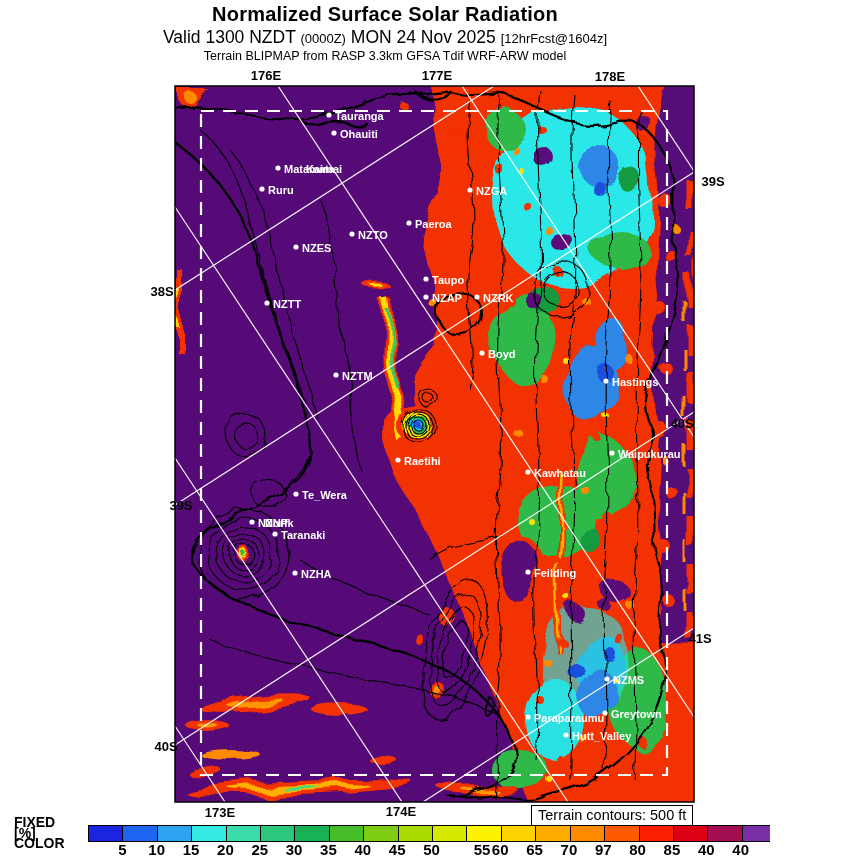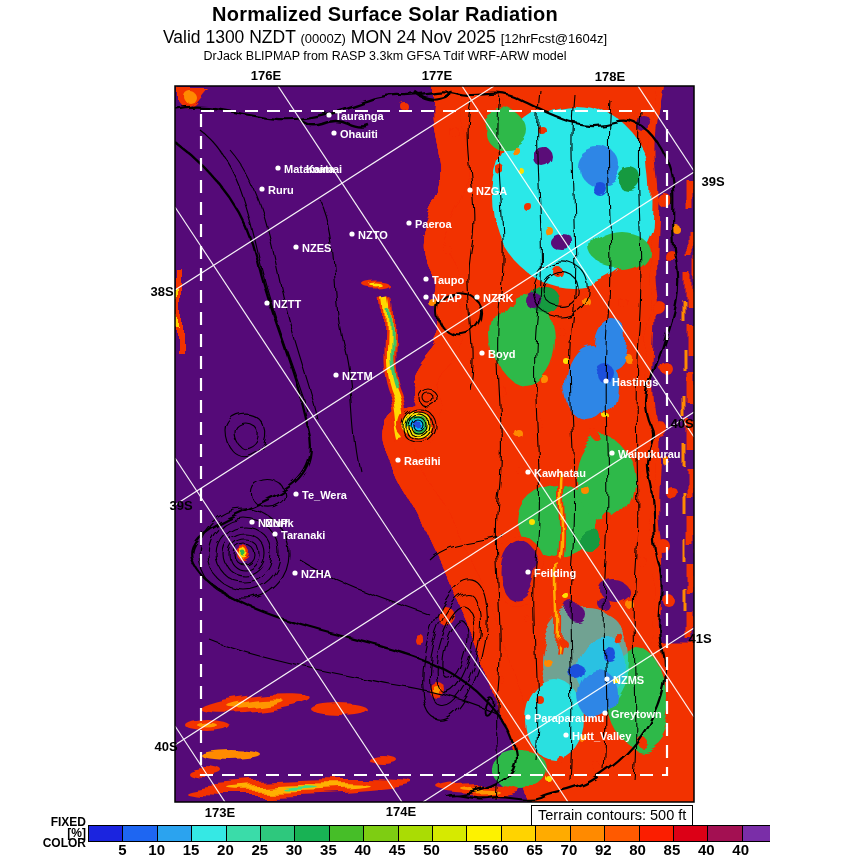--- a/index.html
+++ b/index.html
@@ -14,39 +14,39 @@
   .plabel{fill:#fff;font:bold 11px "Liberation Sans",sans-serif;}
   .pdot{fill:#fff;}
   .elabel{fill:#000;font:bold 13px "Liberation Sans",sans-serif;text-anchor:middle;}
   #cbar{position:absolute;left:88px;top:825px;width:687px;height:15px;display:flex;
         border:1px solid #000;box-sizing:content-box;}
   #cbar .seg{flex:1 1 auto;}
   #cbar .seg + .seg{border-left:1px solid #000;}
   #cticks{position:absolute;left:88px;top:841px;width:687px;height:18px;}
   #cticks .tick{position:absolute;top:0;transform:translateX(-50%);
         font-weight:bold;font-size:15px;color:#000;}
-  .fixedblk{position:absolute;width:72px;text-align:right;font-weight:bold;
-        font-size:12px;line-height:10.5px;color:#000;}
+  .fixedblk{position:absolute;width:72px;text-align:left;font-weight:bold;
+        font-size:14px;line-height:10.5px;color:#000;}
   #fixedL{left:14px;top:817px;}
   #fixedR{left:779px;top:817px;}
   #terrainbox{position:absolute;left:531px;top:805px;border:1.5px solid #000;
         background:#fff;font-size:14.5px;padding:0 6px;line-height:19px;color:#000;}
 </style>
 </head>
 <body>
 
 <div class="page">
 
   <div class="hdr">
     <div class="t1">Normalized Surface Solar Radiation</div>
     <div class="t2"><span>Valid 1300 NZDT</span>
       <span class="sm">(0000Z)</span>
       <span>MON 24 Nov 2025</span>
       <span class="sm">[12hrFcst@1604z]</span></div>
-    <div class="t3">DrJack BLIPMAP from RASP 3.3km GFSA Tdif WRF-ARW model</div>
+    <div class="t3">Terrain BLIPMAP from RASP 3.3km GFSA Tdif WRF-ARW model</div>
   </div>
 
   <svg class="map" width="850" height="860" viewBox="0 0 850 860">
     <defs>
       <filter id="f-rough" x="-6%" y="-6%" width="112%" height="112%">
         <feTurbulence type="fractalNoise" baseFrequency="0.016" numOctaves="3" seed="11" result="n"></feTurbulence>
         <feDisplacementMap in="SourceGraphic" in2="n" scale="22"></feDisplacementMap>
       </filter>
       <filter id="f-fine" x="-6%" y="-6%" width="112%" height="112%">
         <feTurbulence type="fractalNoise" baseFrequency="0.05" numOctaves="2" seed="4" result="n"></feTurbulence>
@@ -426,20 +426,20 @@
       <span class="tick" style="left: 171.75px;">25</span>
       <span class="tick" style="left: 206.1px;">30</span>
       <span class="tick" style="left: 240.45px;">35</span>
       <span class="tick" style="left: 274.8px;">40</span>
       <span class="tick" style="left: 309.15px;">45</span>
       <span class="tick" style="left: 343.5px;">50</span>
       <span class="tick" style="left: 394px; text-align: center;">55</span>
       <span class="tick" style="left: 412.2px;">60</span>
       <span class="tick" style="left: 446.55px;">65</span>
       <span class="tick" style="left: 480.9px;">70</span>
-      <span class="tick" style="left: 515.25px;">92</span>
+      <span class="tick" style="left: 515.25px;">97</span>
       <span class="tick" style="left: 549.6px;">80</span>
       <span class="tick" style="left: 583.95px;">85</span>
       <span class="tick" style="left: 618.3px;">40</span>
       <span class="tick" style="left: 652.65px;">40</span>
     </div>
 
 </div>
 
 </body></html>

